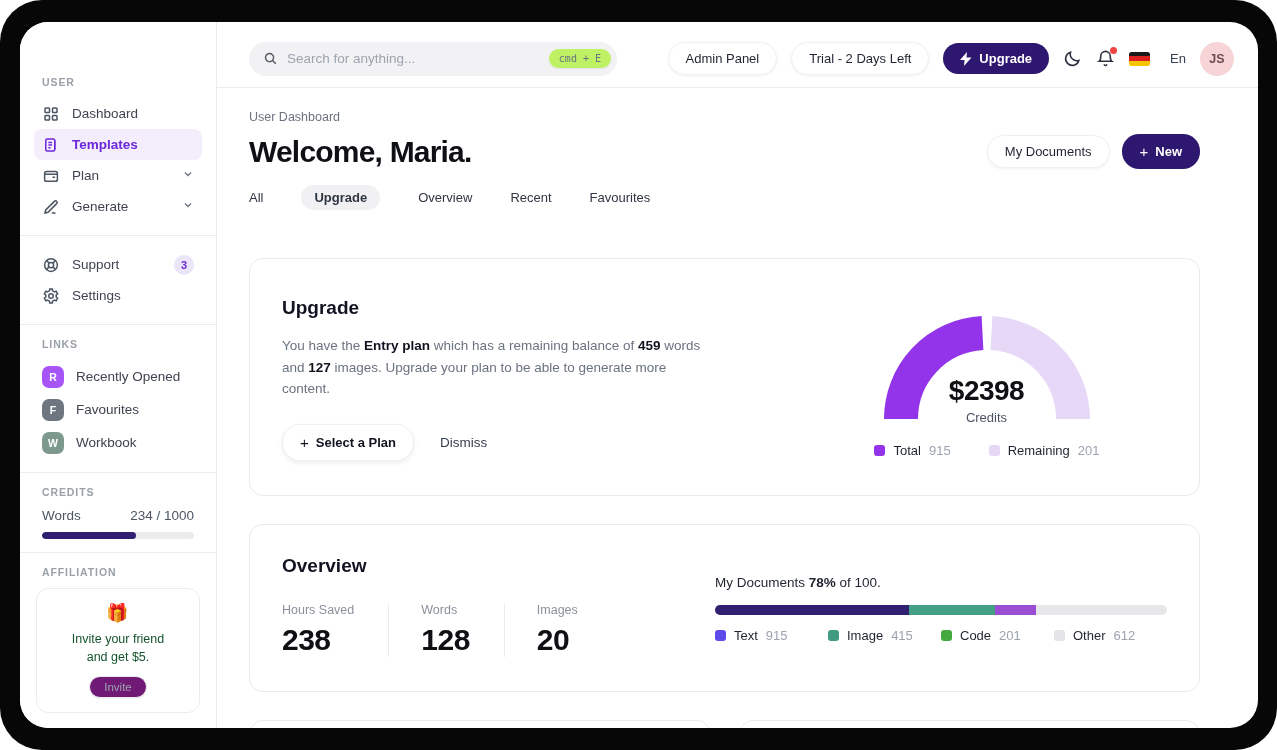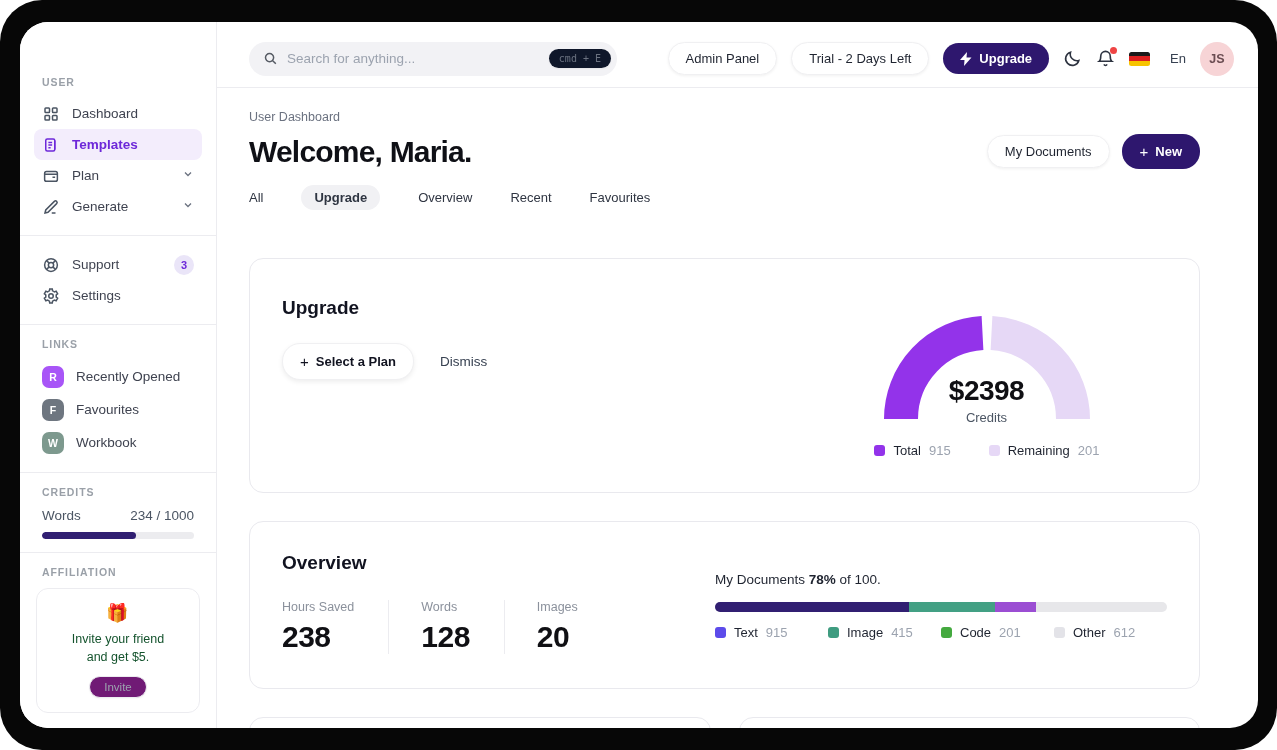--- a/index.html
+++ b/index.html
@@ -28,21 +28,21 @@
   .aff-text { font-size:12.5px; color:#14532d; line-height:1.45; margin-top:6px; }
   .invite-btn { display:inline-block; margin-top:10px; border:1px solid #ececf0; border-radius:12px; padding:4px 14px; font-size:11.5px; color:#9ca3af; background:#701a75; box-shadow:0 1px 2px rgba(0,0,0,.04); cursor:pointer; }
 
   
   .main { flex:1; display:flex; flex-direction:column; min-width:0; }
   .topbar { height:58px; flex:0 0 58px; display:flex; align-items:center; padding:0 24px 0 32px; border-bottom:1px solid #ececf0;margin-top:8px; }
   .search { width:368px; height:34px; background:#f2f2f5; border-radius:17px; display:flex; align-items:center; padding:0 6px 0 14px; gap:9px; }
   .search svg { width:15px; height:15px; stroke:#565b64; }
   .search input { border:none; outline:none; background:transparent; font-size:13.5px; color:#3f4350; flex:1; font-family:"Liberation Sans",sans-serif; }
   .search input::placeholder { color:#9ca3af; }
-  .kbd-chip { background:#0f172a; border-radius:11px; padding:4px 10px; font-family:"DejaVu Sans Mono",monospace; font-size:10px; color:#6b7280; box-shadow:0 1px 2px rgba(0,0,0,.06); }
+  .kbd-chip { background:#bef264; border-radius:11px; padding:4px 10px; font-family:"DejaVu Sans Mono",monospace; font-size:10px; color:#6b7280; box-shadow:0 1px 2px rgba(0,0,0,.06); }
   .top-right { margin-left:auto; display:flex; align-items:center; gap:14px; }
   .pill-btn { background:#fff; border:1px solid #f0f0f2; box-shadow:0 1px 3px rgba(0,0,0,.06); border-radius:17px; padding:8px 17px; font-size:13px; color:#1f2430; font-weight:500; cursor:pointer; white-space:nowrap; }
   .upgrade-btn { background:#2e176e; color:#fff; border:none; border-radius:17px; padding:8px 17px; font-size:13px; font-weight:600; display:flex; align-items:center; gap:7px; cursor:pointer; }
   .icon-btn { background:none; border:none; cursor:pointer; position:relative; display:flex; align-items:center; }
   .icon-btn svg { width:19px; height:19px; stroke:#2d3340; }
   .bell-dot { position:absolute; top:-2px; right:-2px; width:7px; height:7px; border-radius:50%; background:#ef4444; }
   .lang { display:flex; align-items:center; gap:20px; cursor:pointer; }
   .flag { width:21px; height:14px; border-radius:2.5px; overflow:hidden; display:flex; flex-direction:column; }
   .flag div { flex:1; }
   .lang-label { font-size:13px; color:#374151; }
@@ -265,20 +265,21 @@
         <span class="tab">All</span>
         <span class="tab active">Upgrade</span>
         <span class="tab">Overview</span>
         <span class="tab">Recent</span>
         <span class="tab">Favourites</span>
       </div>
 
       <div class="card upgrade-card">
         <div class="uc-left">
           <div class="uc-title">Upgrade</div>
+          <p class="uc-body"><span>You have the </span><b>Entry plan</b><span> which has a remaining balance of </span><b>459</b><span> words and </span><b>127</b><span> images. Upgrade your plan to be able to generate more content.</span></p>
           <div class="uc-actions">
             <button class="select-plan">
               <span style="font-size:15px;font-weight:400;">+</span>
               <span>Select a Plan</span>
             </button>
             <button class="dismiss">Dismiss</button>
           </div>
         </div>
         <div class="uc-right">
           <div class="gauge-wrap">

